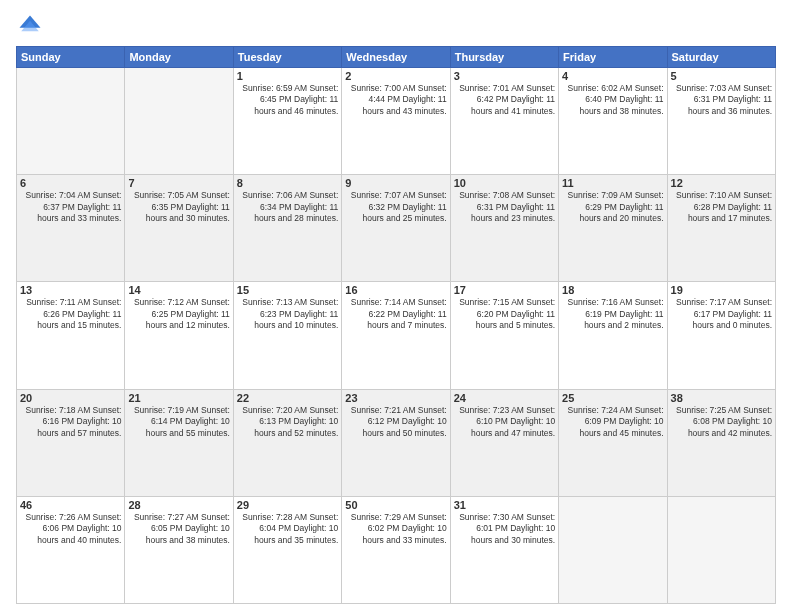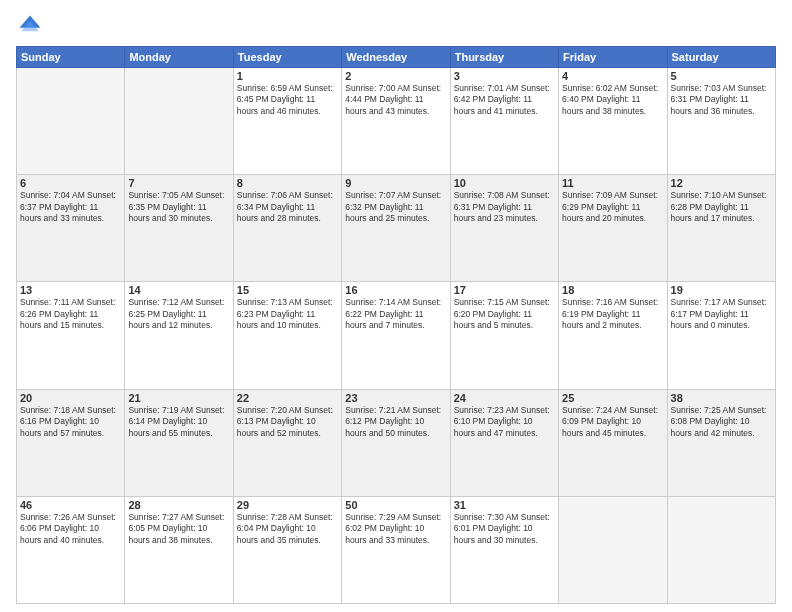--- a/index.html
+++ b/index.html
@@ -93,20 +93,21 @@
     .day-num {
       font-size: 11px;
       font-weight: bold;
       display: block;
       margin-bottom: 1px;
     }
     .day-info {
       font-size: 8.5px;
       line-height: 1.35;
       color: #333;
+      text-align: right;
     }
     .row-shade td {
       background: #f0f0f0;
     }
   </style>
 </head>
 <body>
 
 <div class="page">
   <div class="header">

